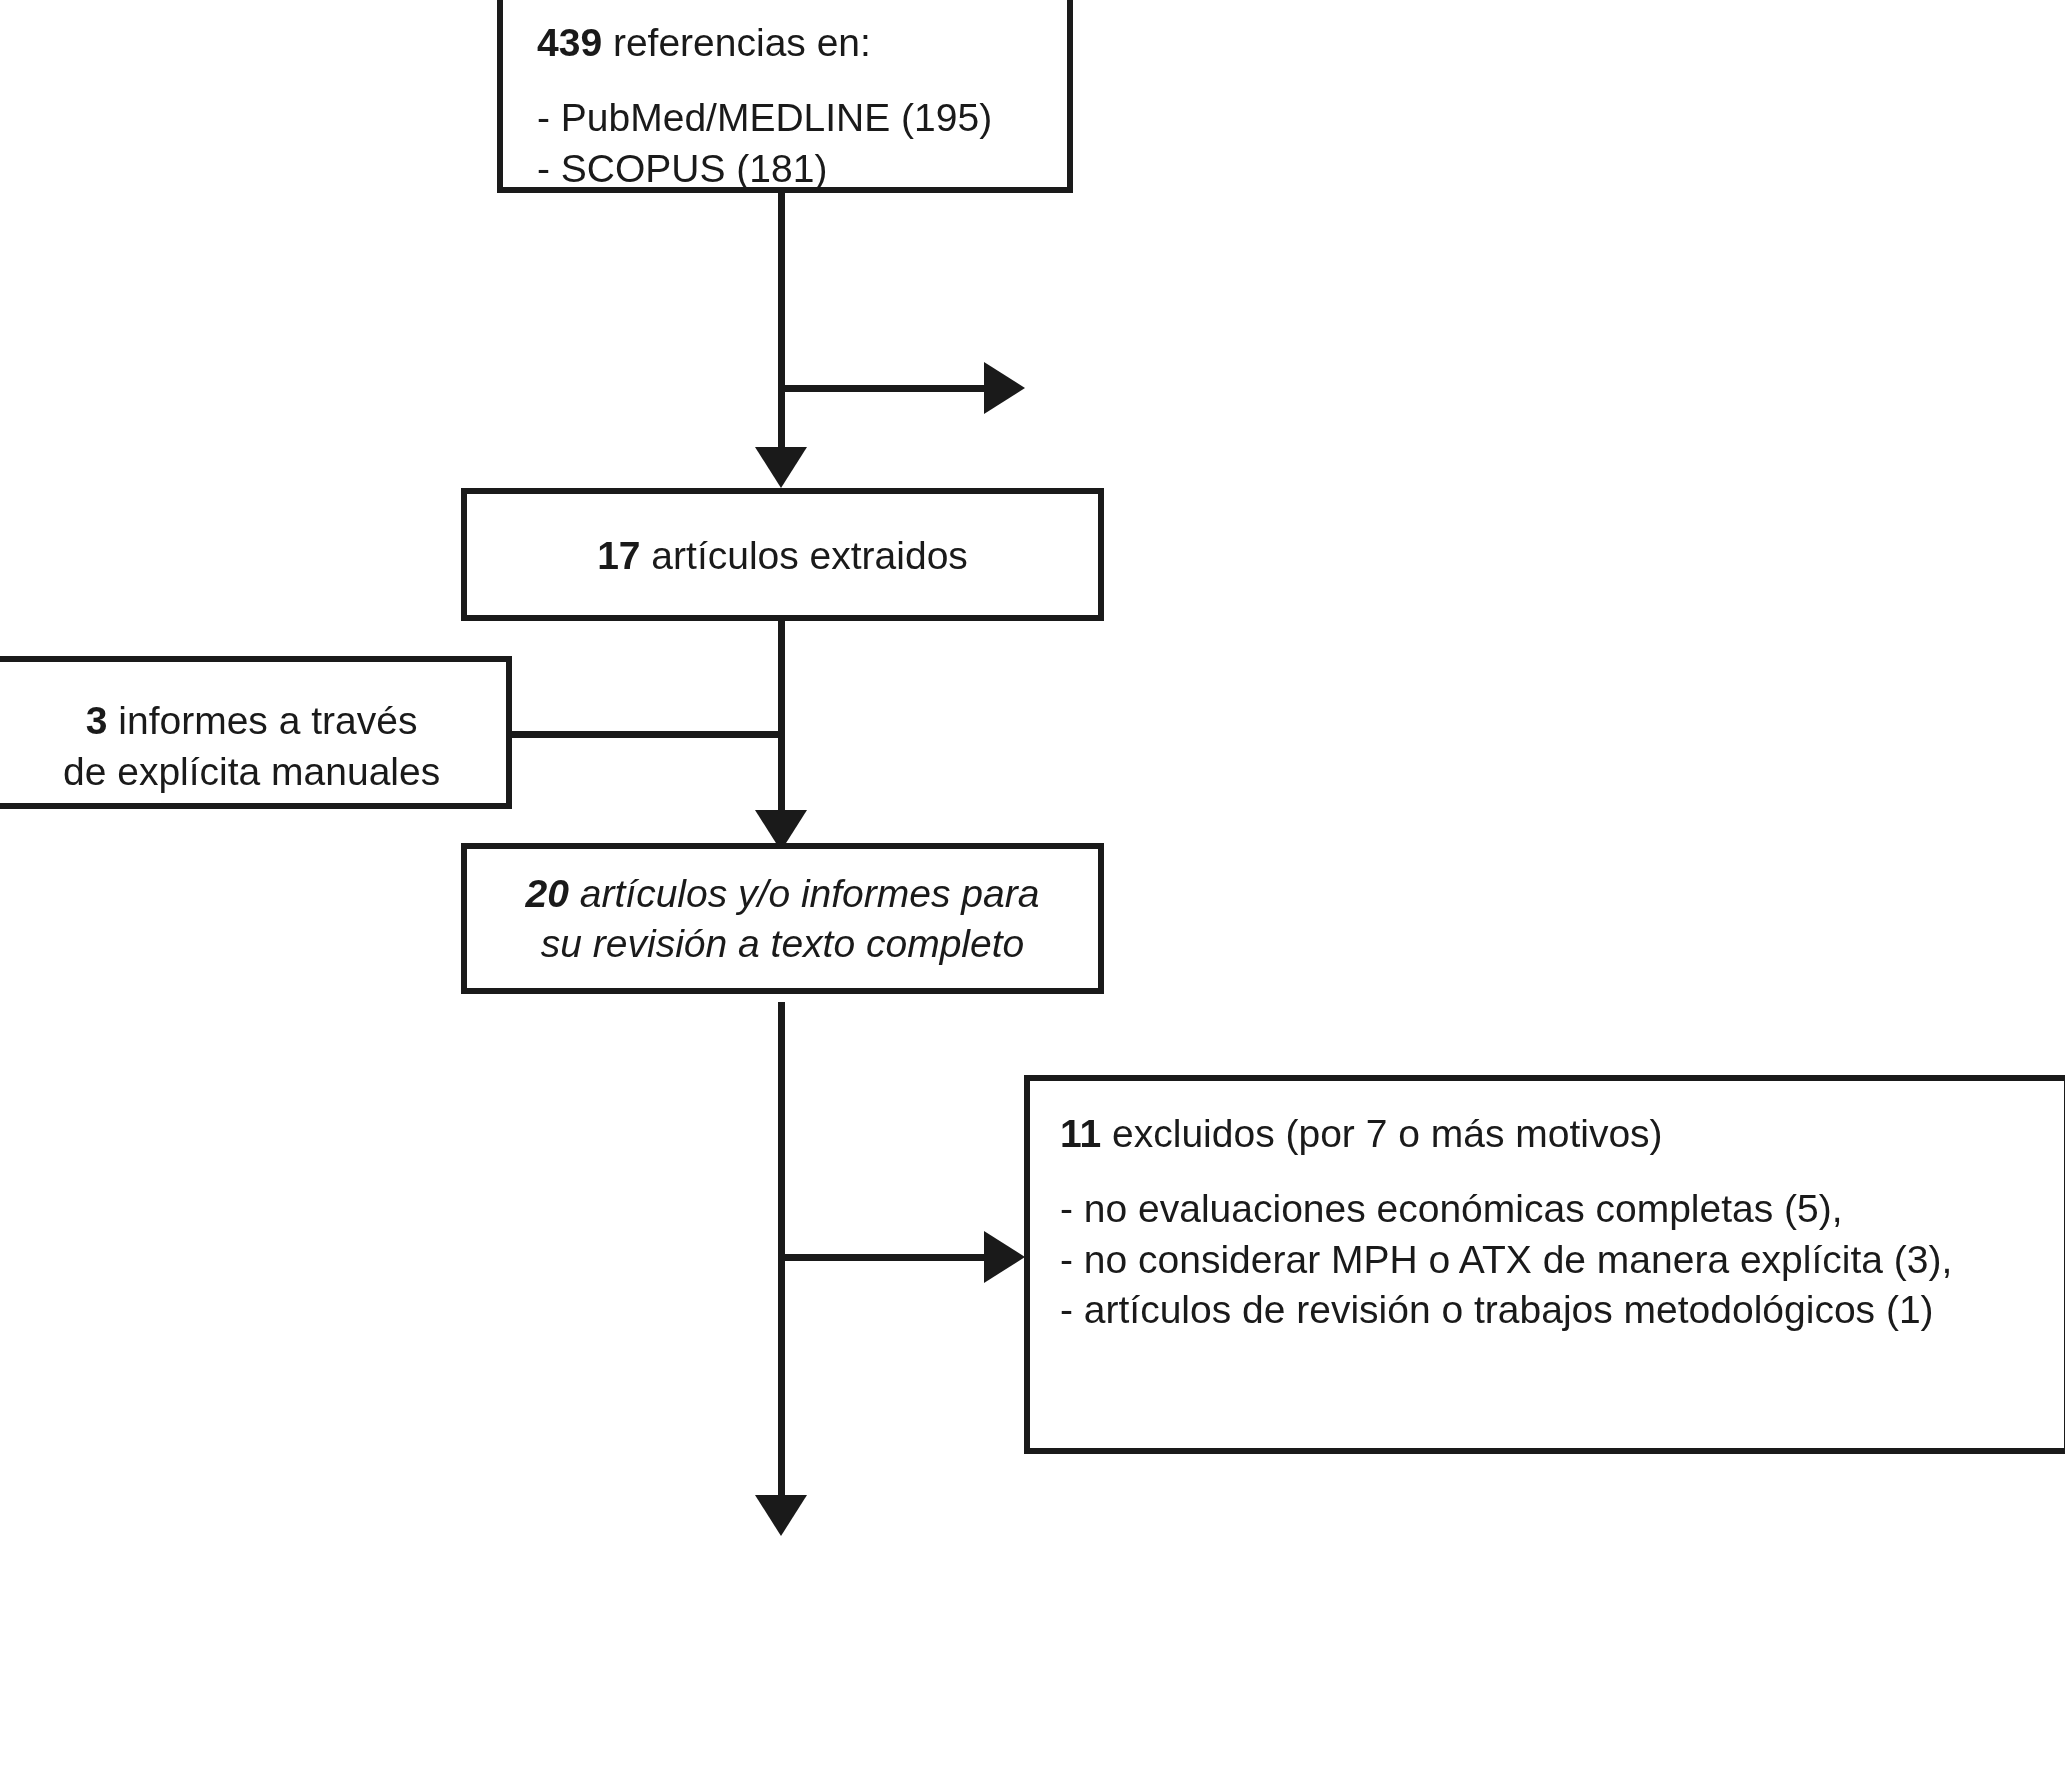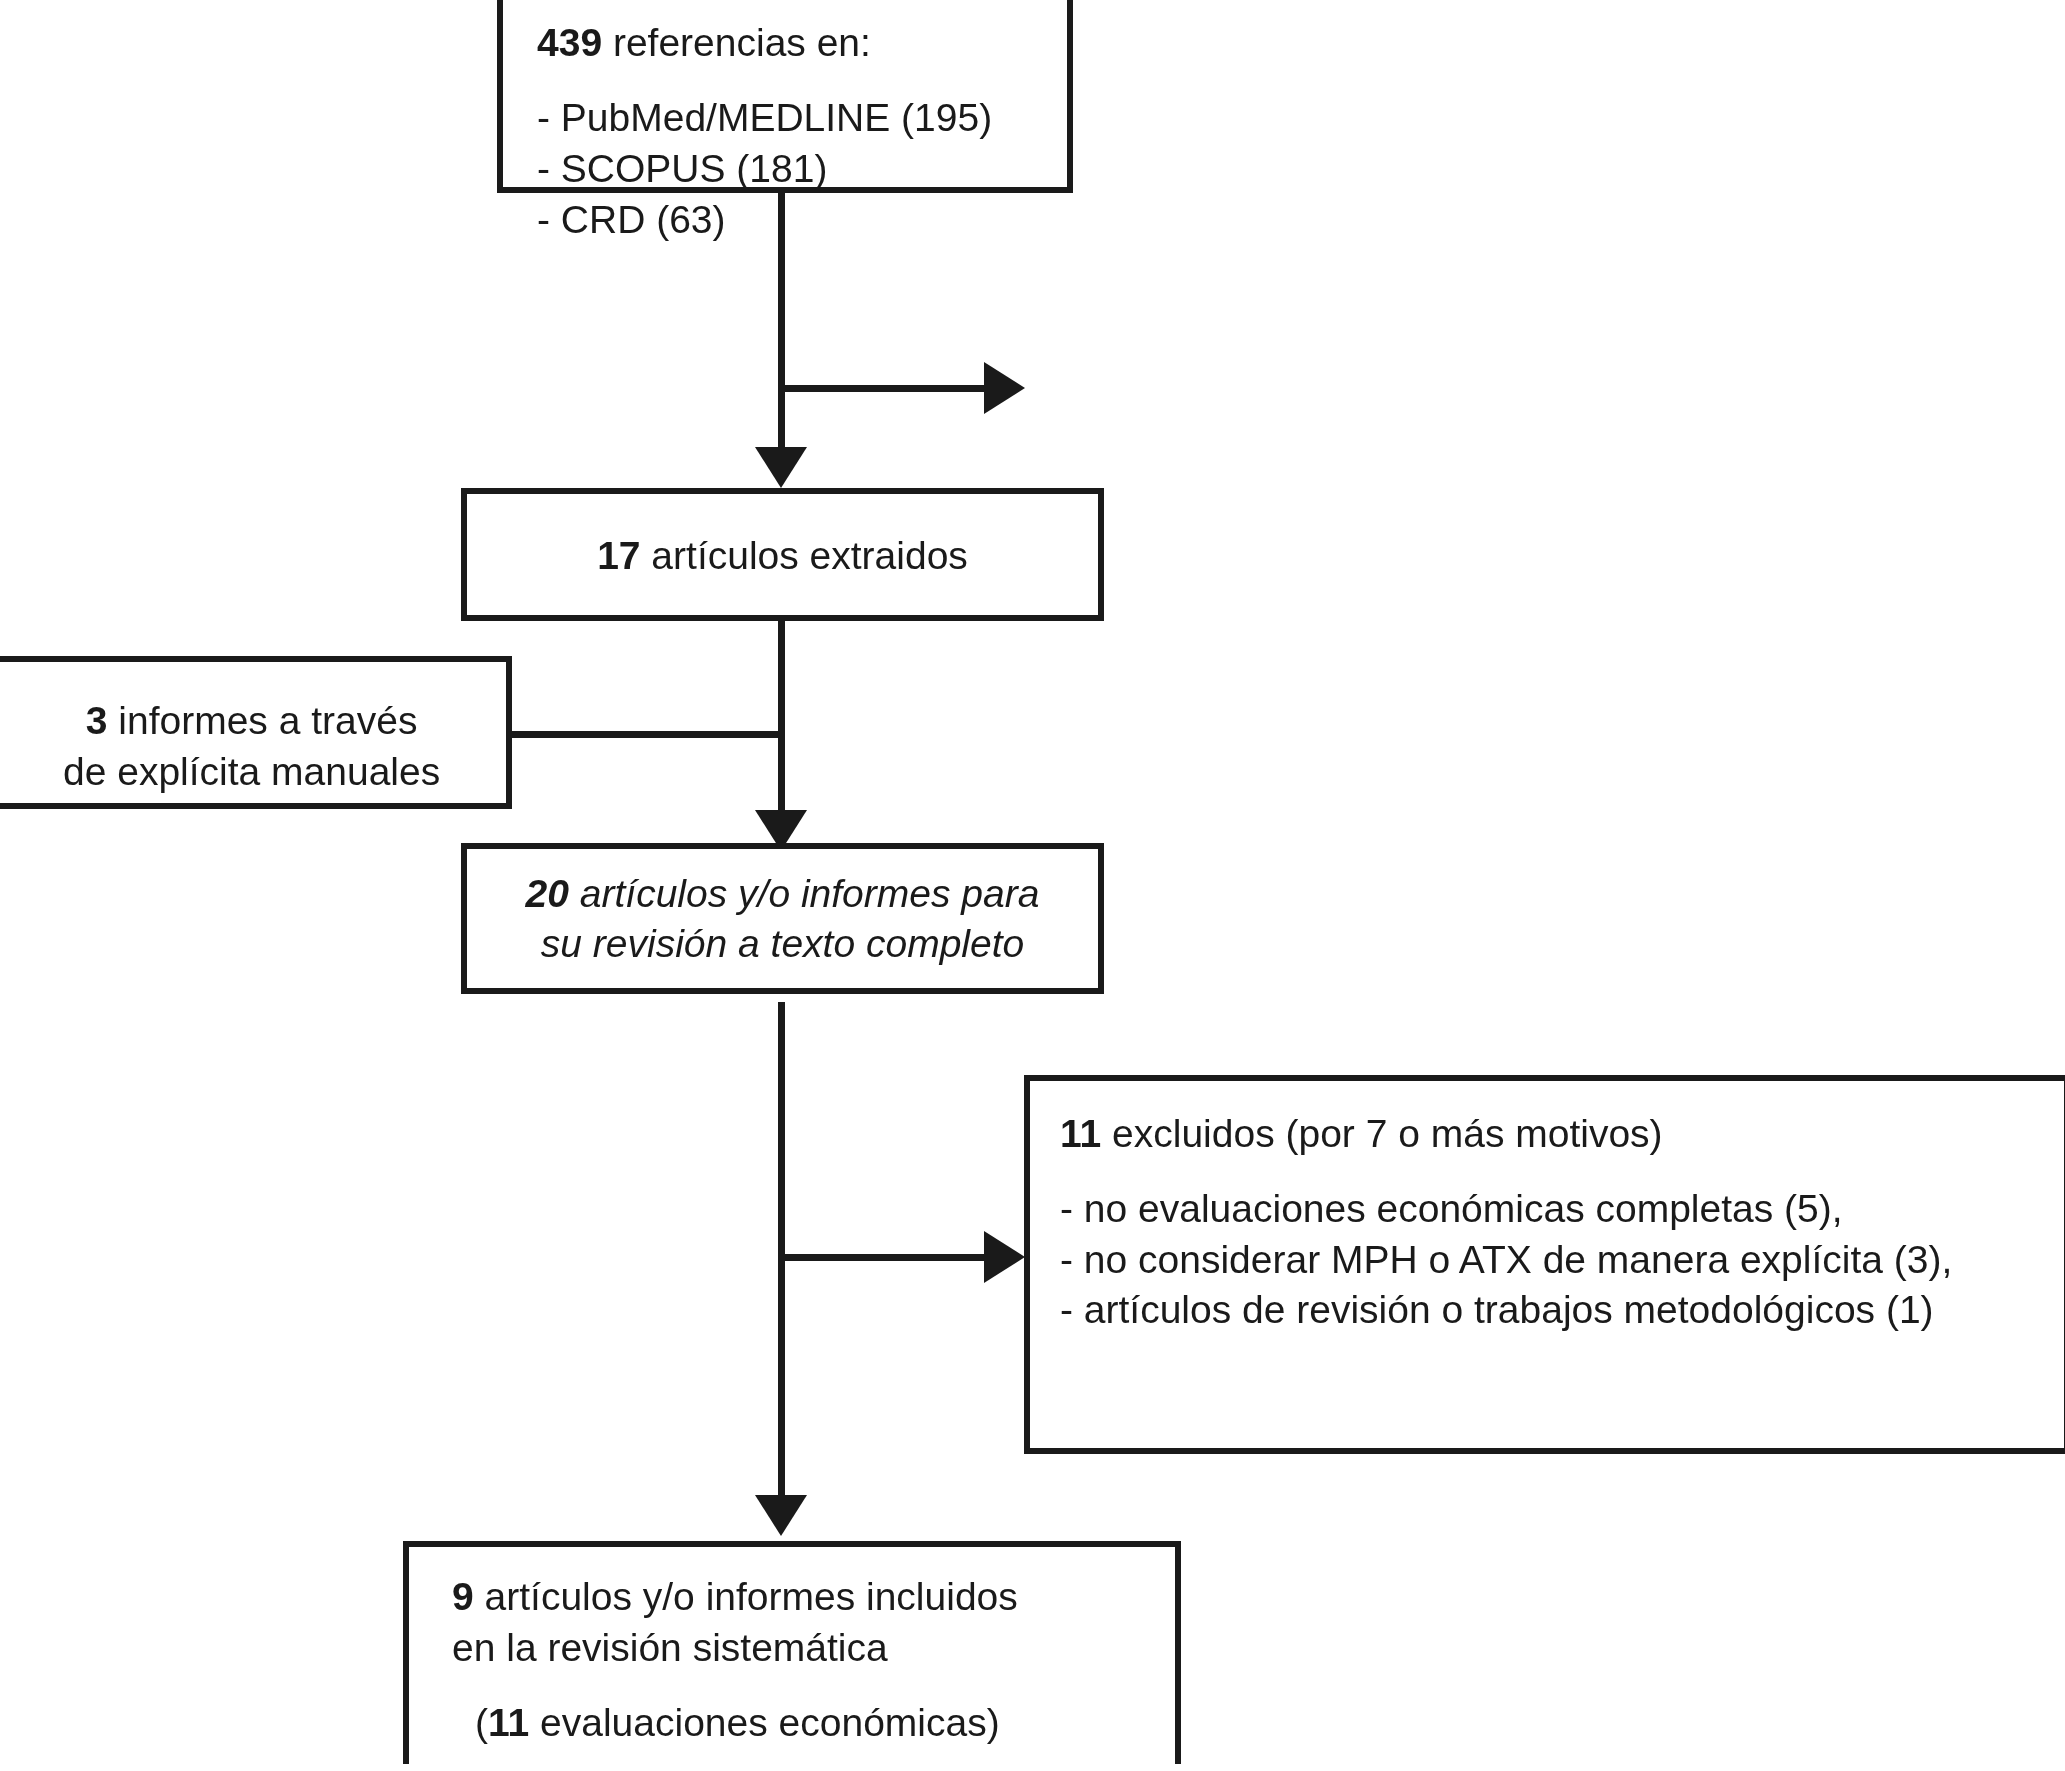--- a/index.html
+++ b/index.html
@@ -96,21 +96,20 @@
   <div class="hline" style="left:778px; top:1254px; width:222px;"></div>
   <div class="arrow-right" style="left:984px; top:1231px;"></div>
 
   <div class="flow-box" style="left:497px; top:-10.6px; width:576px; height:204px;">
     <div class="box-inner" style="top:23px; left:34px; right:17.7px;">
       <div class="line lft">
         <b>439</b><span> referencias en:</span>
       </div>
       <div class="line lft gap-above">- PubMed/MEDLINE (195)</div>
       <div class="line lft">- SCOPUS (181)</div>
-      <div class="line lft">- CRD (63)</div>
     </div>
   </div>
 
 
   <div class="flow-box" style="left:461px; top:488px; width:643px; height:133px;padding-left:9px;">
     <div class="box-inner" style="top:37px; left:10.6px; right:10.6px;">
       <div class="line ctr">
         <b>17</b><span> artículos extraidos</span>
       </div>
     </div>
@@ -138,26 +137,15 @@
     <div class="box-inner" style="top:28px; left:30px; right:10.6px;">
       <div class="line lft">
         <b>11</b><span> excluidos  (por 7 o más motivos)</span>
       </div>
       <div class="line lft gap-above">- no evaluaciones económicas completas (5),</div>
       <div class="line lft">- no considerar MPH o ATX de manera explícita (3),</div>
       <div class="line lft">- artículos de revisión o trabajos metodológicos (1)</div>
     </div>
   </div>
 
-  <div class="flow-box" style="left:403px; top:1541px; width:778px; height:229px;">
-    <div class="box-inner" style="top:25px; left:43px; right:14px;">
-      <div class="line lft">
-        <b>9</b><span> artículos y/o informes incluidos</span>
-      </div>
-      <div class="line lft">en la revisión sistemática</div>
-      <div class="line lft gap-above" style="padding-left:23px;">
-        <span>(</span><b>11</b><span> evaluaciones económicas)</span>
-      </div>
-    </div>
-  </div>
 
 </div>
 
 
 </body></html>

